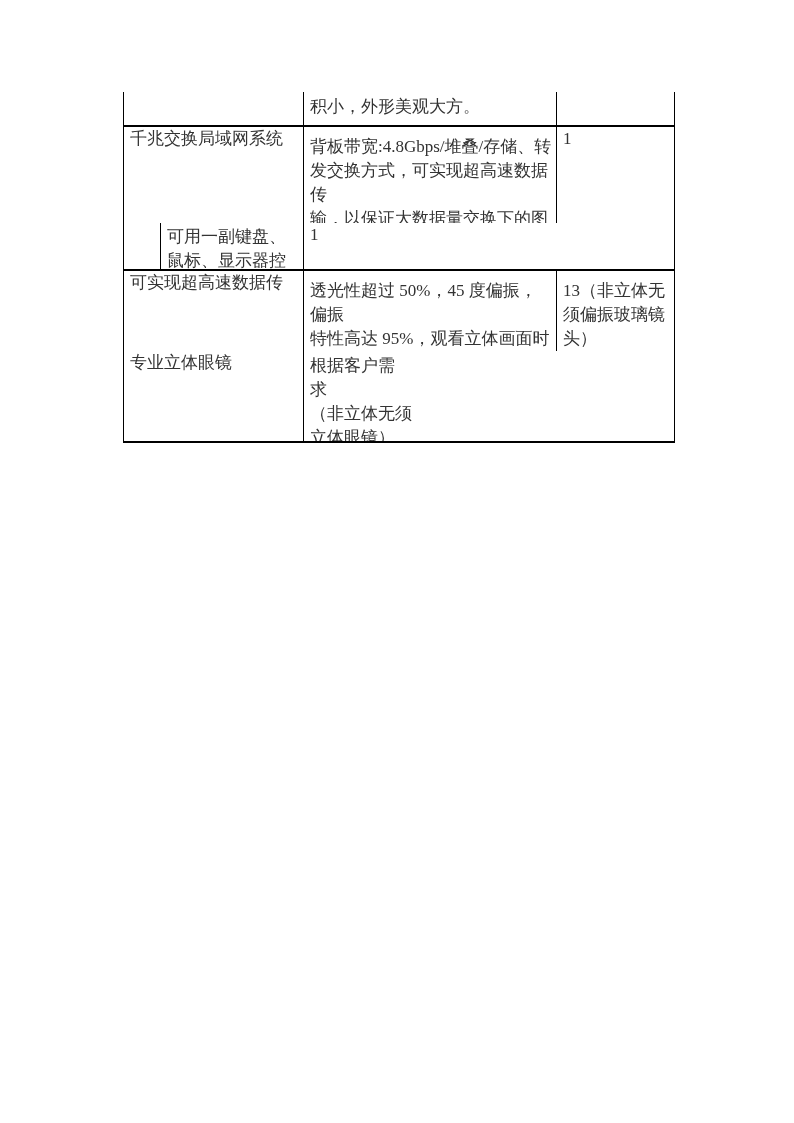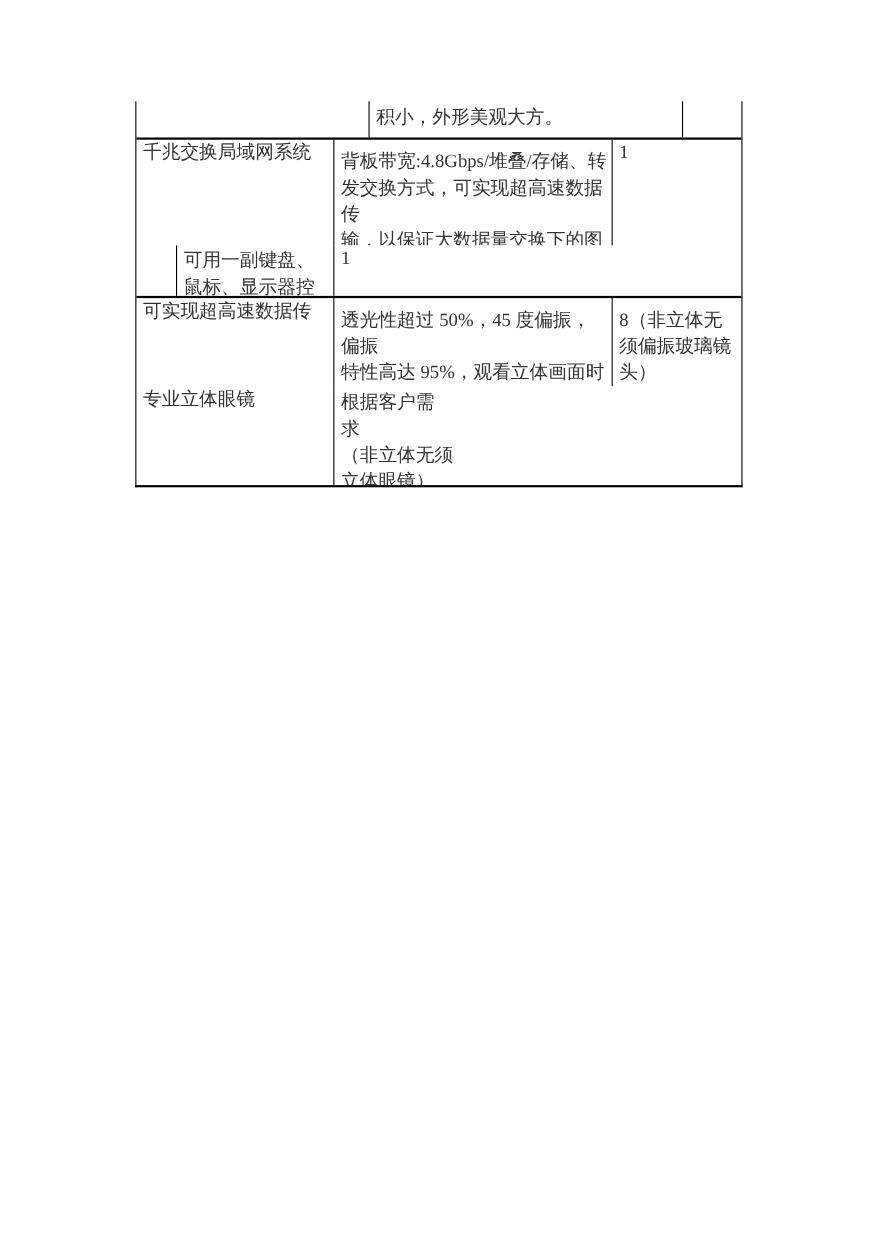--- a/index.html
+++ b/index.html
@@ -36,21 +36,21 @@
   .cell {
     padding: 0 4px 0 6px;
     overflow: hidden;
   }
   .cell.mid, .cell.last { border-left: 1.3px solid #000; }
 
   .v-center { display: flex; }
   .pre { white-space: pre-line; }
 
   
-  .r1 { height: 35px; gap: 32px; }
+  .r1 { height: 35px; }
   .r2 { height: 96px; }
   .r3 { height: 48px; }
   .r4 { height: 80px; }
   .r5 { height: 90px; }
 
   .pt2 { padding-top: 2px; margin-left: 36px; }
   .pt3 { padding-top: 3px; }
   .pt7 { padding-top: 8px; }
 </style>
 </head>
@@ -87,21 +87,21 @@
       </div>
     </div>
 
     <div class="t-row r4">
       <div class="cell v-center">
         <span>可实现超高速数据传</span>
       </div>
       <div class="cell mid pre pt7">透光性超过 50%，45 度偏振，偏振
 特性高达 95%，观看立体画面时绝
 无重影现象</div>
-      <div class="cell last pre pt7">8（非立体无
+      <div class="cell last pre pt7">13（非立体无
 须偏振玻璃镜
 头）</div>
     </div>
 
     <div class="t-row r5">
       <div class="cell v-center">
         <span>专业立体眼镜</span>
       </div>
       <div class="cell last pre pt3">根据客户需
 求

